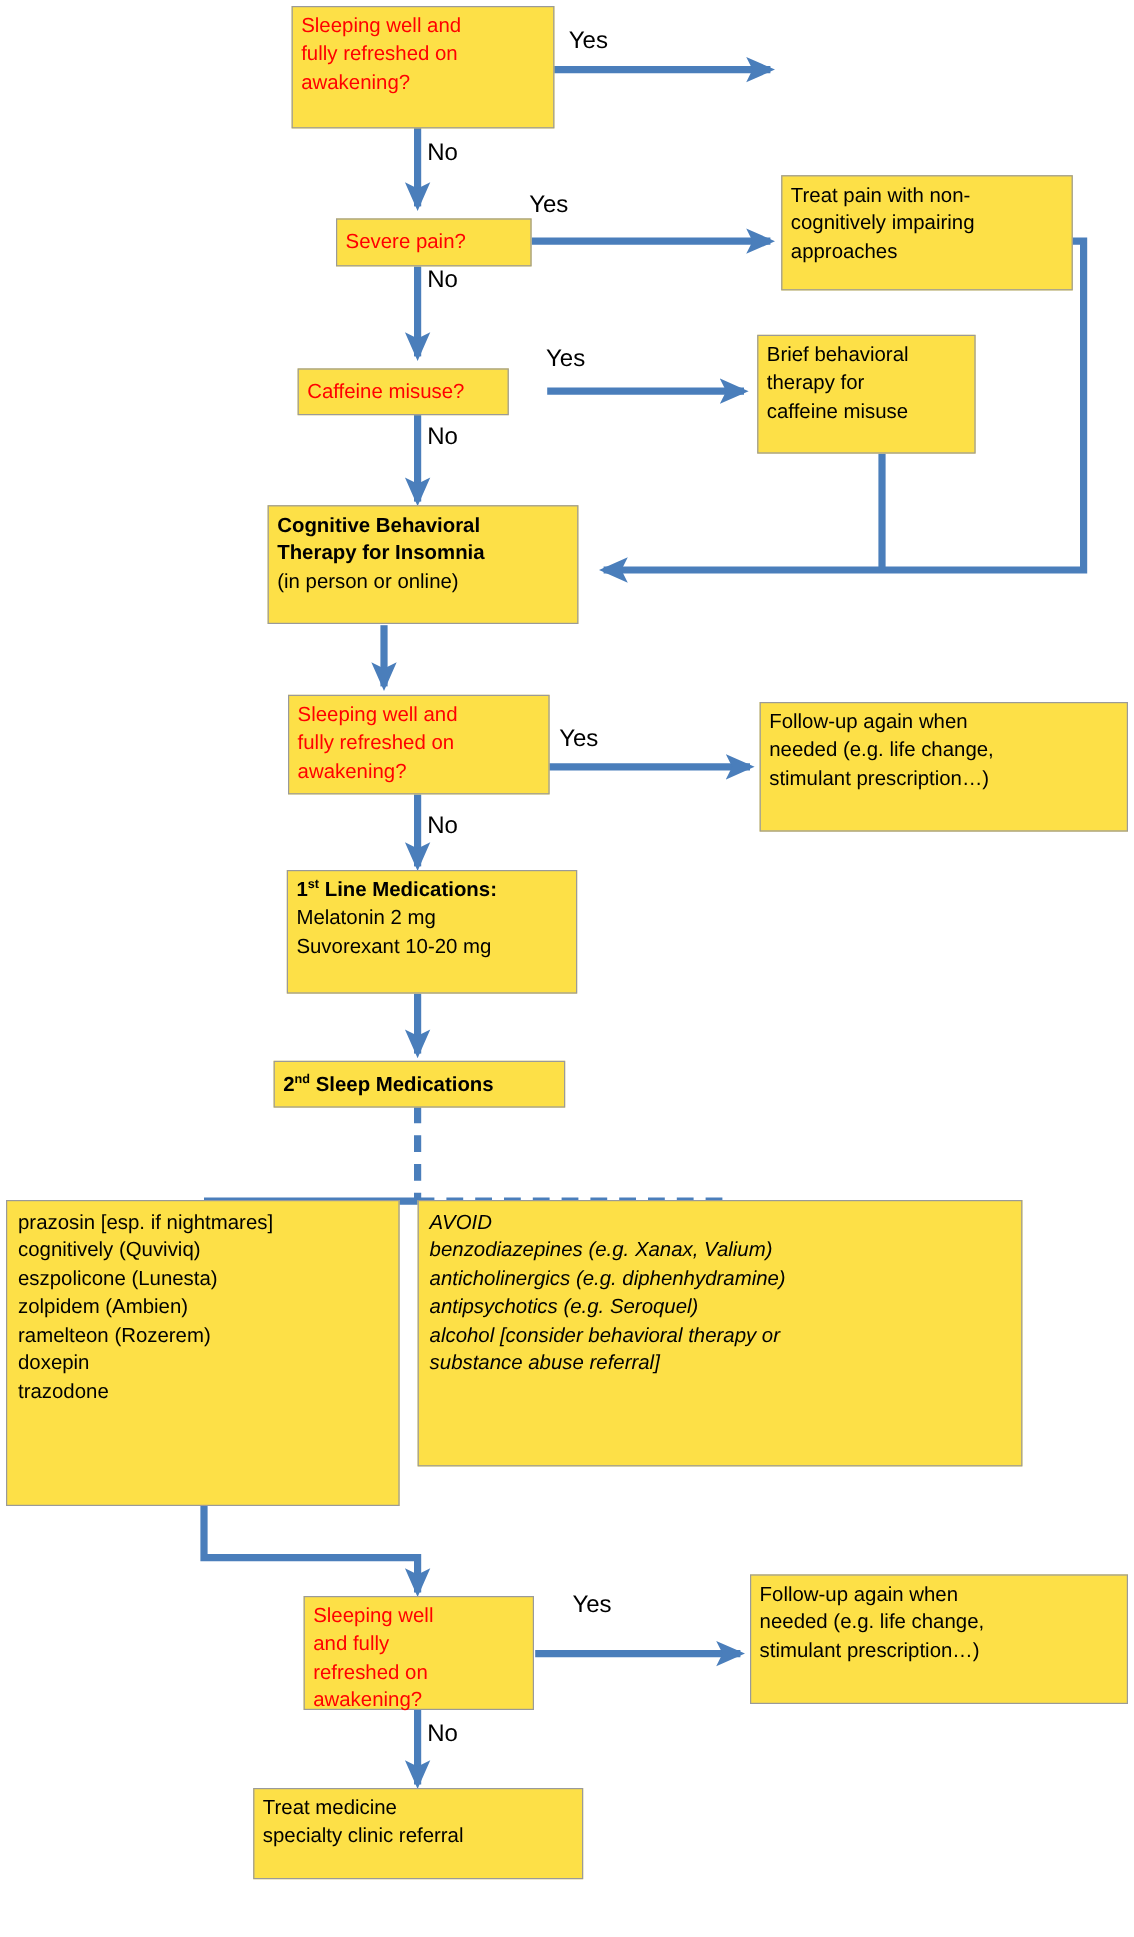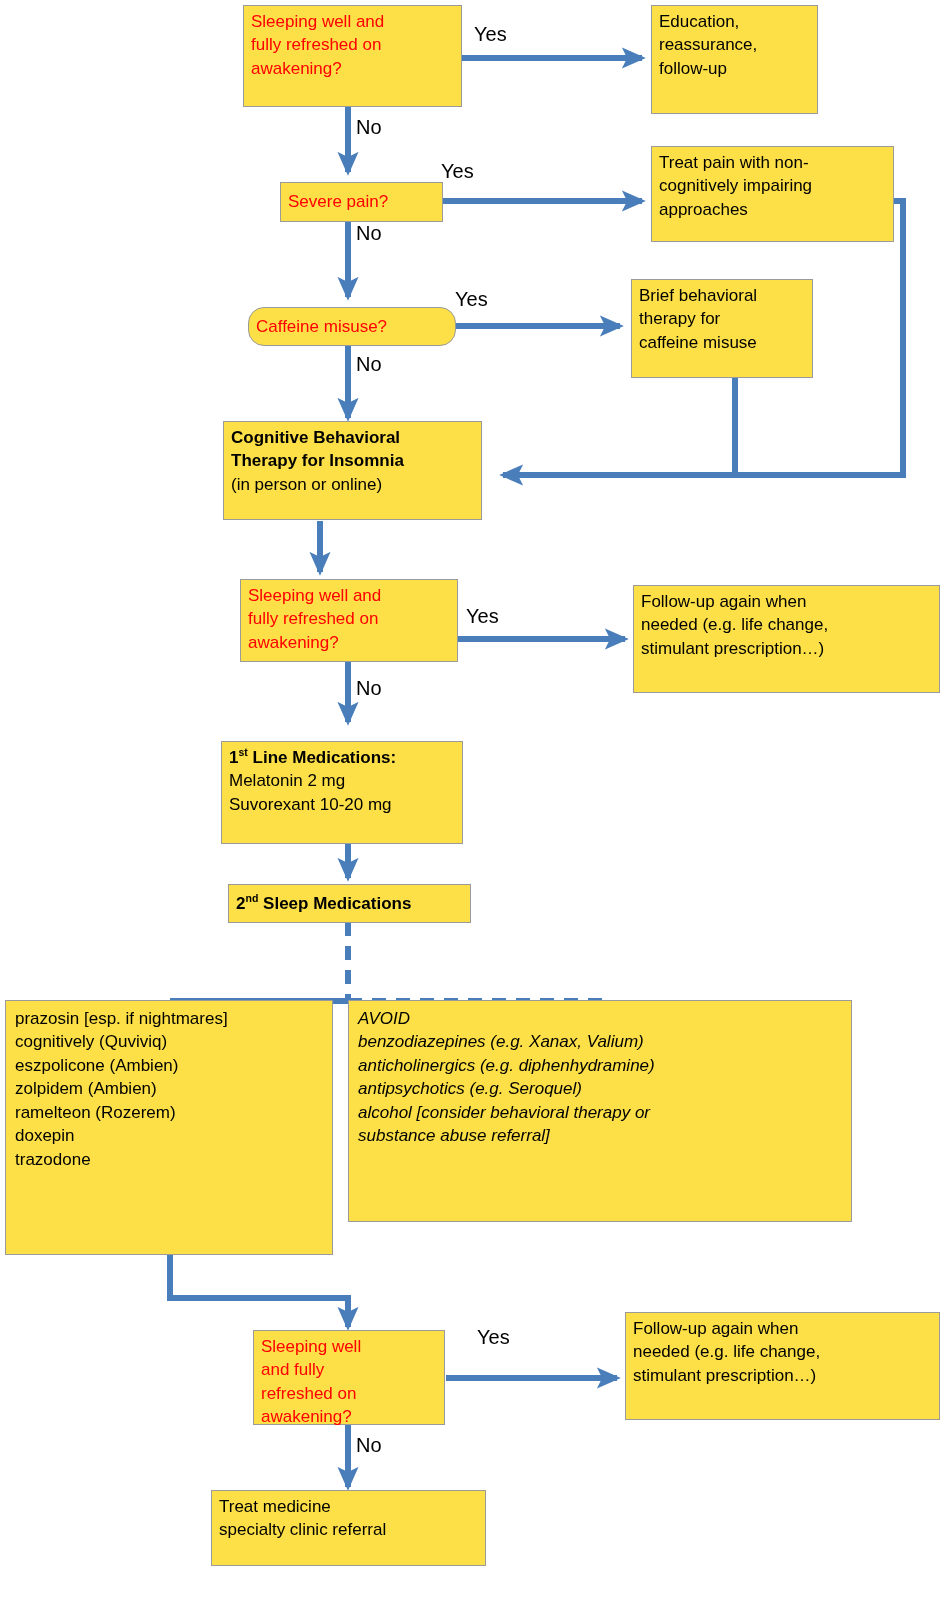--- a/index.html
+++ b/index.html
@@ -98,64 +98,61 @@
       <path d="M 446 1378 L 617 1378" marker-end="url(#ah)"></path>
 
       <path d="M 348 1425 L 348 1487" marker-end="url(#ah)"></path>
     </g>
   </svg>
 
   <div class="box red" style="left:243px; top:5px; width:219px; height:102px;">Sleeping well and
 fully refreshed on
 awakening?</div>
 
-  <div class="box" style="left:651px; top:5px; width:167px; height:109px;">Education,
-reassurance,
-follow-up</div>
 
   <div class="box red" style="left:280px; top:182px; width:163px; height:40px; display:flex; align-items:center;">Severe pain?</div>
 
   <div class="box" style="left:651px; top:146px; width:243px; height:96px;">Treat pain with non-
 cognitively impairing
 approaches</div>
 
-  <div class="box red" style="left:248px; top:307px; width:208px; height:39px; display:flex; align-items:center;border-radius:16px;">Caffeine misuse?</div>
+  <div class="box red" style="left:248px; top:307px; width:176px; height:39px; display:flex; align-items:center;">Caffeine misuse?</div>
 
   <div class="box" style="left:631px; top:279px; width:182px; height:99px;">Brief behavioral
 therapy for
 caffeine misuse</div>
 
   <div class="box" style="left:223px; top:421px; width:259px; height:99px; white-space:normal;">
     <div class="hl">Cognitive Behavioral</div>
     <div class="hl">Therapy for Insomnia</div>
     <div>(in person or online)</div>
   </div>
 
   <div class="box red" style="left:240px; top:579px; width:218px; height:83px;">Sleeping well and
 fully refreshed on
 awakening?</div>
 
   <div class="box" style="left:633px; top:585px; width:307px; height:108px;">Follow-up again when
 needed (e.g. life change,
 stimulant prescription…)</div>
 
-  <div class="box" style="left:221px; top:725px; width:242px; height:103px; white-space:normal;margin-top:16px;">
+  <div class="box" style="left:239px; top:725px; width:242px; height:103px; white-space:normal;">
     <div class="hl"><span>1</span><sup>st</sup><span> Line Medications:</span></div>
     <div>Melatonin 2 mg</div>
     <div>Suvorexant 10-20 mg</div>
   </div>
 
   <div class="box" style="left:228px; top:884px; width:243px; height:39px; display:flex; align-items:center; white-space:normal;">
     <div class="hl"><span>2</span><sup>nd</sup><span> Sleep Medications</span></div>
   </div>
 
   <div class="box" style="left:5px; top:1000px; width:328px; height:255px; white-space:normal; padding:6px 9px;">
     <div>prazosin [esp. if nightmares]</div>
     <div>cognitively (Quviviq)</div>
-    <div>eszpolicone (Ambien)</div>
+    <div>eszpolicone (Lunesta)</div>
     <div>zolpidem (Ambien)</div>
     <div>ramelteon (Rozerem)</div>
     <div>doxepin</div>
     <div>trazodone</div>
   </div>
 
   <div class="box" style="left:348px; top:1000px; width:504px; height:222px; white-space:normal; padding:6px 9px;">
     <div class="it">AVOID</div>
     <div class="it">benzodiazepines  (e.g. Xanax, Valium)</div>
     <div class="it">anticholinergics (e.g. diphenhydramine)</div>

